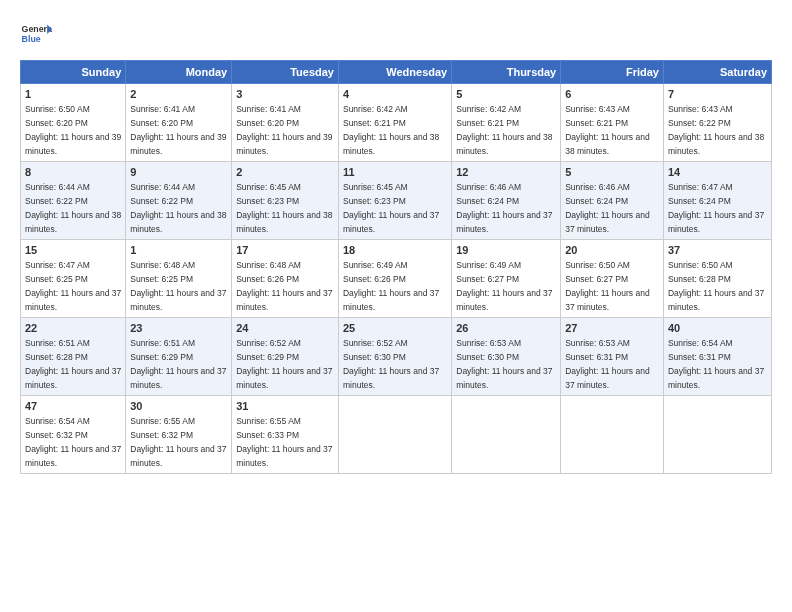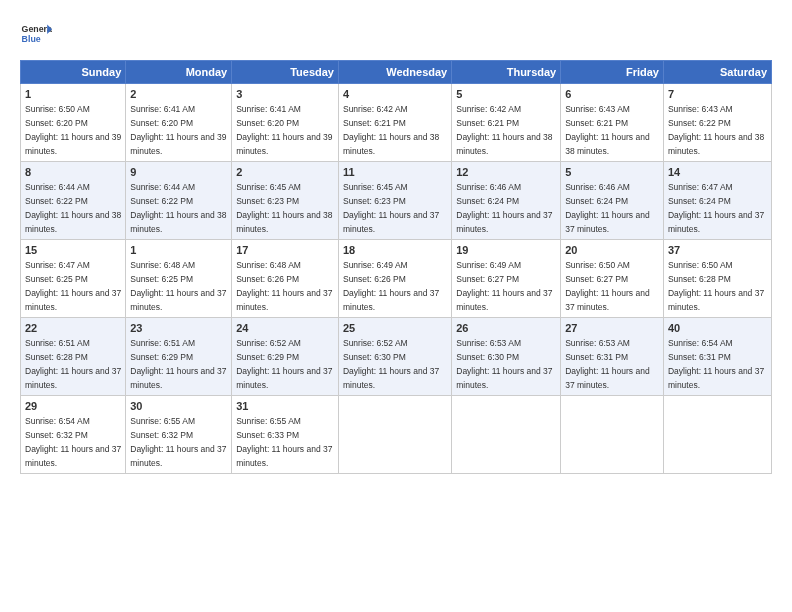--- a/index.html
+++ b/index.html
@@ -144,21 +144,21 @@
         <tr>
           <td><span class="day-num">22</span><span class="day-info">Sunrise: 6:51 AM</span><br><span class="day-info">Sunset: 6:28 PM</span><br><span class="day-info">Daylight: 11 hours and 37 minutes.</span></td>
           <td><span class="day-num">23</span><span class="day-info">Sunrise: 6:51 AM</span><br><span class="day-info">Sunset: 6:29 PM</span><br><span class="day-info">Daylight: 11 hours and 37 minutes.</span></td>
           <td><span class="day-num">24</span><span class="day-info">Sunrise: 6:52 AM</span><br><span class="day-info">Sunset: 6:29 PM</span><br><span class="day-info">Daylight: 11 hours and 37 minutes.</span></td>
           <td><span class="day-num">25</span><span class="day-info">Sunrise: 6:52 AM</span><br><span class="day-info">Sunset: 6:30 PM</span><br><span class="day-info">Daylight: 11 hours and 37 minutes.</span></td>
           <td><span class="day-num">26</span><span class="day-info">Sunrise: 6:53 AM</span><br><span class="day-info">Sunset: 6:30 PM</span><br><span class="day-info">Daylight: 11 hours and 37 minutes.</span></td>
           <td><span class="day-num">27</span><span class="day-info">Sunrise: 6:53 AM</span><br><span class="day-info">Sunset: 6:31 PM</span><br><span class="day-info">Daylight: 11 hours and 37 minutes.</span></td>
           <td><span class="day-num">40</span><span class="day-info">Sunrise: 6:54 AM</span><br><span class="day-info">Sunset: 6:31 PM</span><br><span class="day-info">Daylight: 11 hours and 37 minutes.</span></td>
         </tr>
         <tr>
-          <td><span class="day-num">29</span><span class="day-info">Sunrise: 6:54 AM</span><br><span class="day-info">Sunset: 6:32 PM</span><br><span class="day-info">Daylight: 11 hours and 37 minutes.</span></td>
+          <td><span class="day-num">47</span><span class="day-info">Sunrise: 6:54 AM</span><br><span class="day-info">Sunset: 6:32 PM</span><br><span class="day-info">Daylight: 11 hours and 37 minutes.</span></td>
           <td><span class="day-num">30</span><span class="day-info">Sunrise: 6:55 AM</span><br><span class="day-info">Sunset: 6:32 PM</span><br><span class="day-info">Daylight: 11 hours and 37 minutes.</span></td>
           <td><span class="day-num">31</span><span class="day-info">Sunrise: 6:55 AM</span><br><span class="day-info">Sunset: 6:33 PM</span><br><span class="day-info">Daylight: 11 hours and 37 minutes.</span></td>
           <td class="empty"></td>
           <td class="empty"></td>
           <td class="empty"></td>
           <td class="empty"></td>
         </tr>
       </tbody>
   </table>
 </div>

